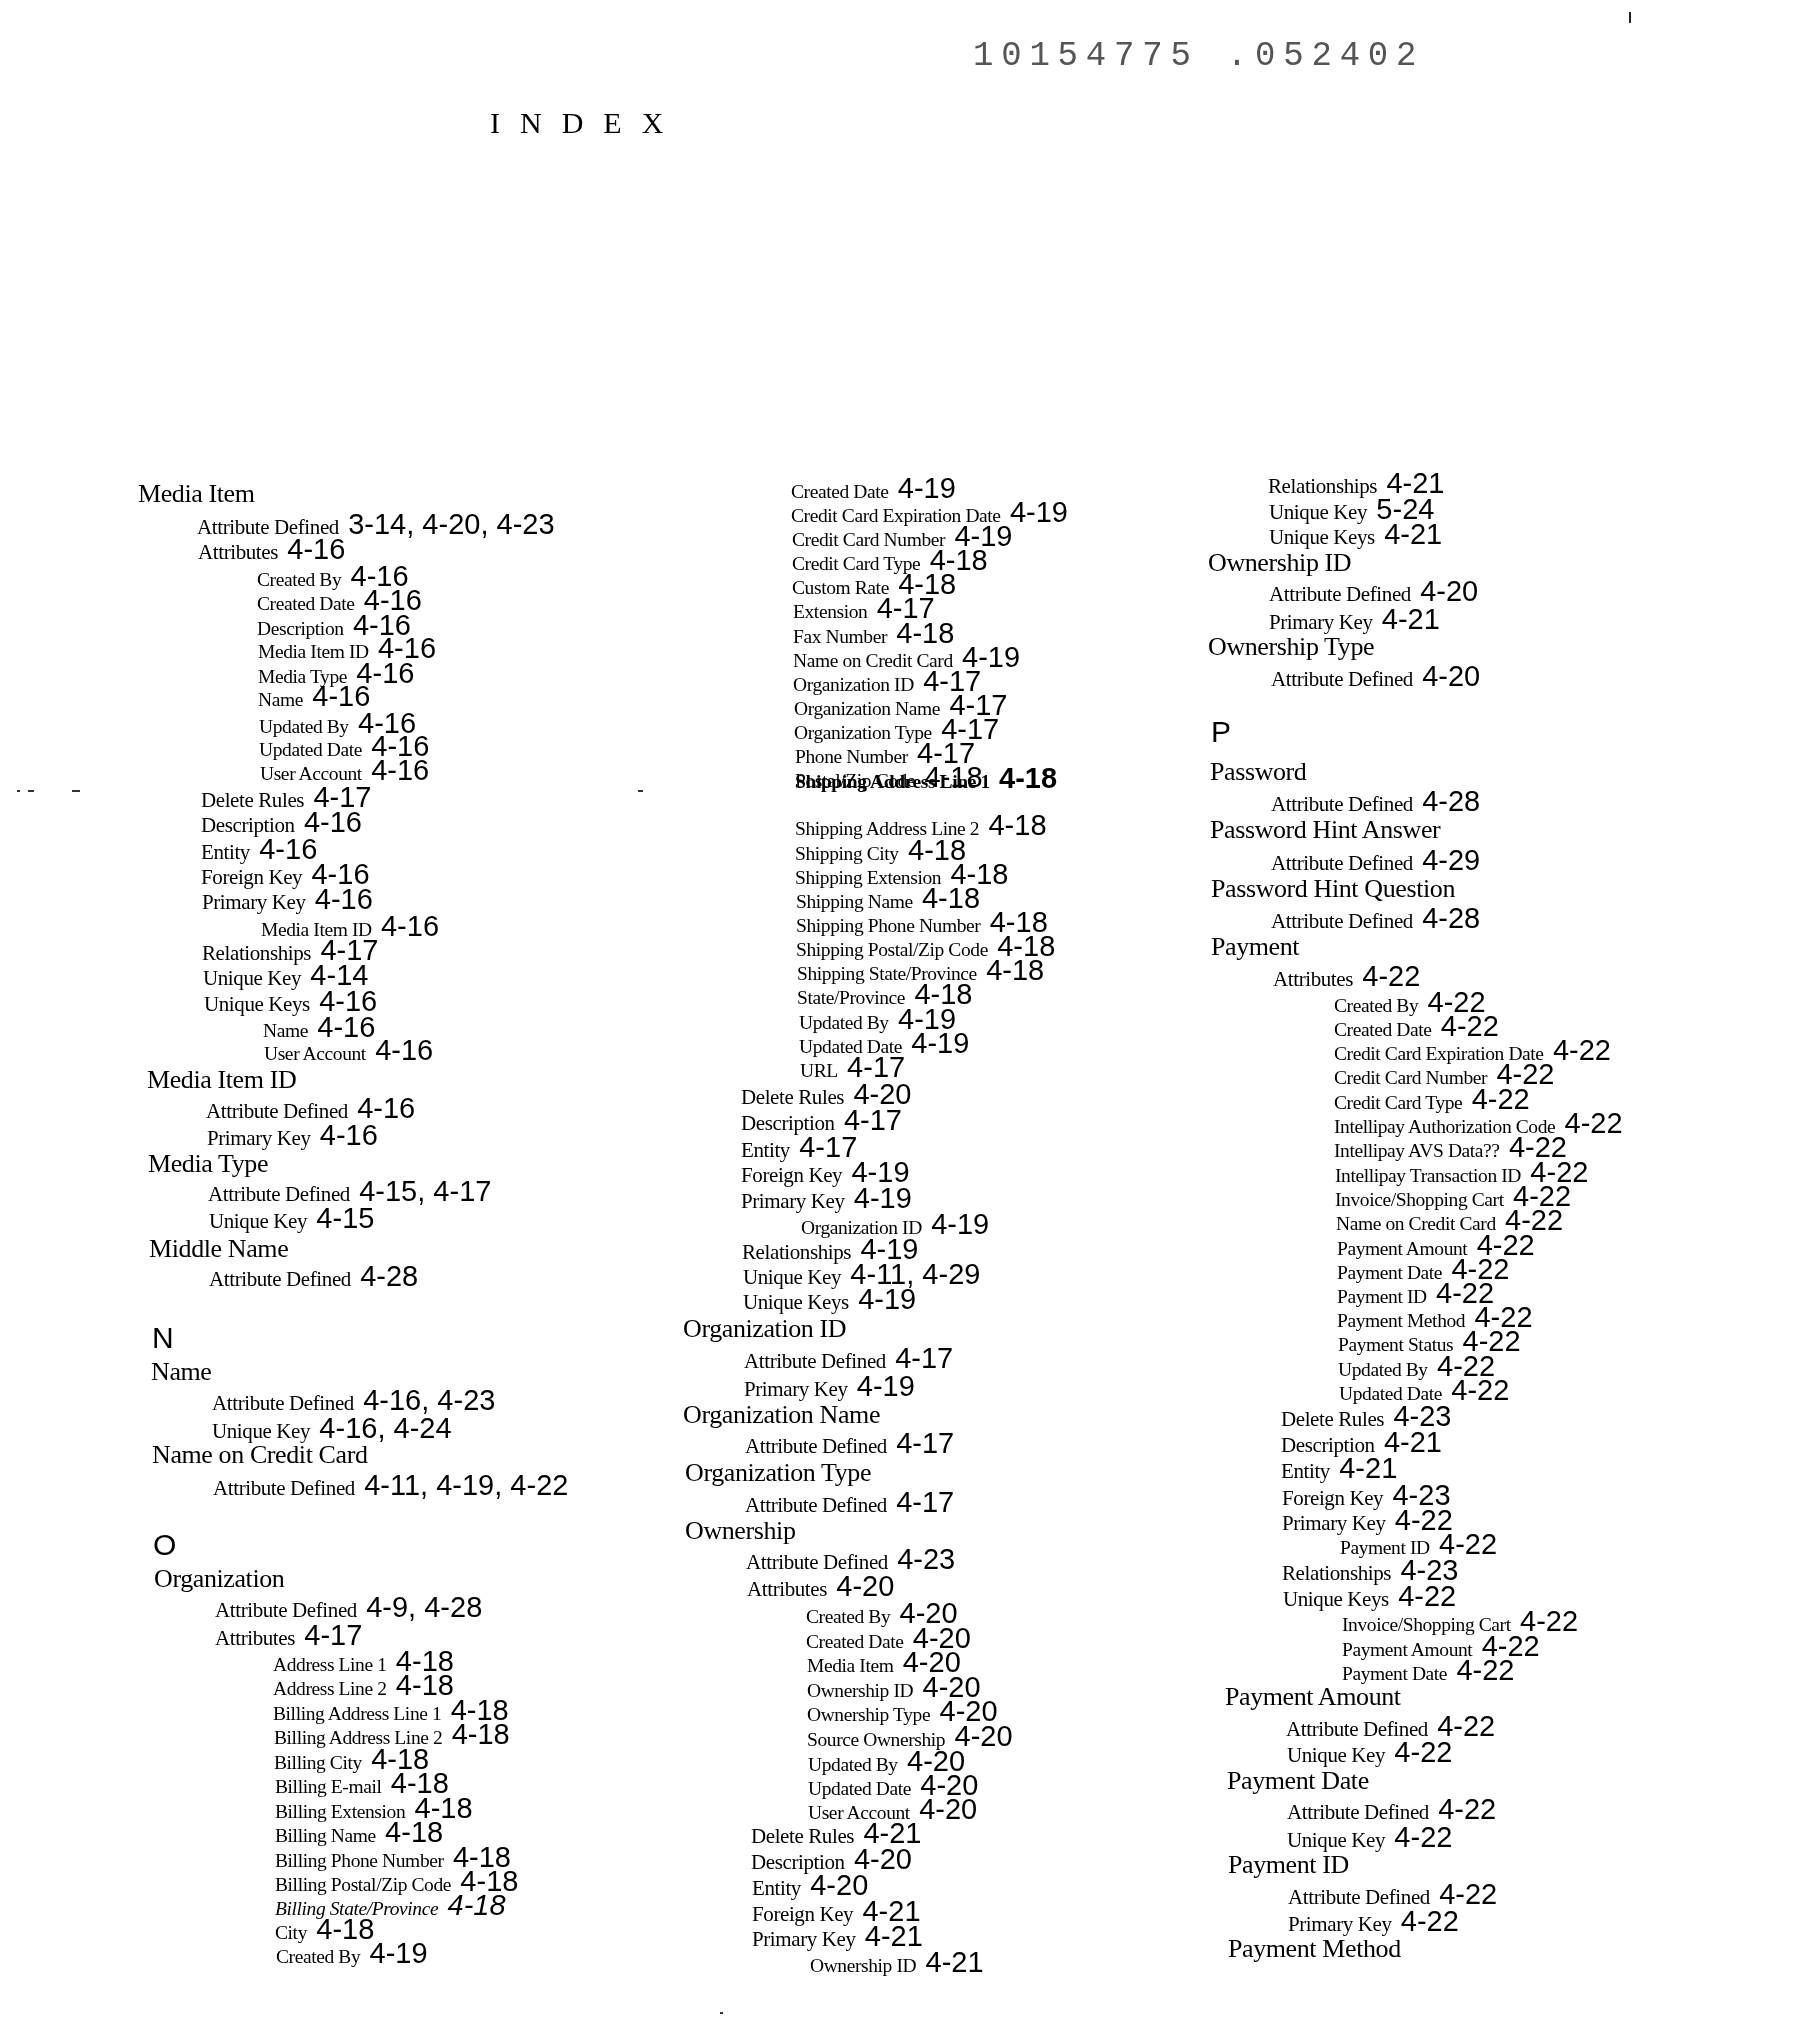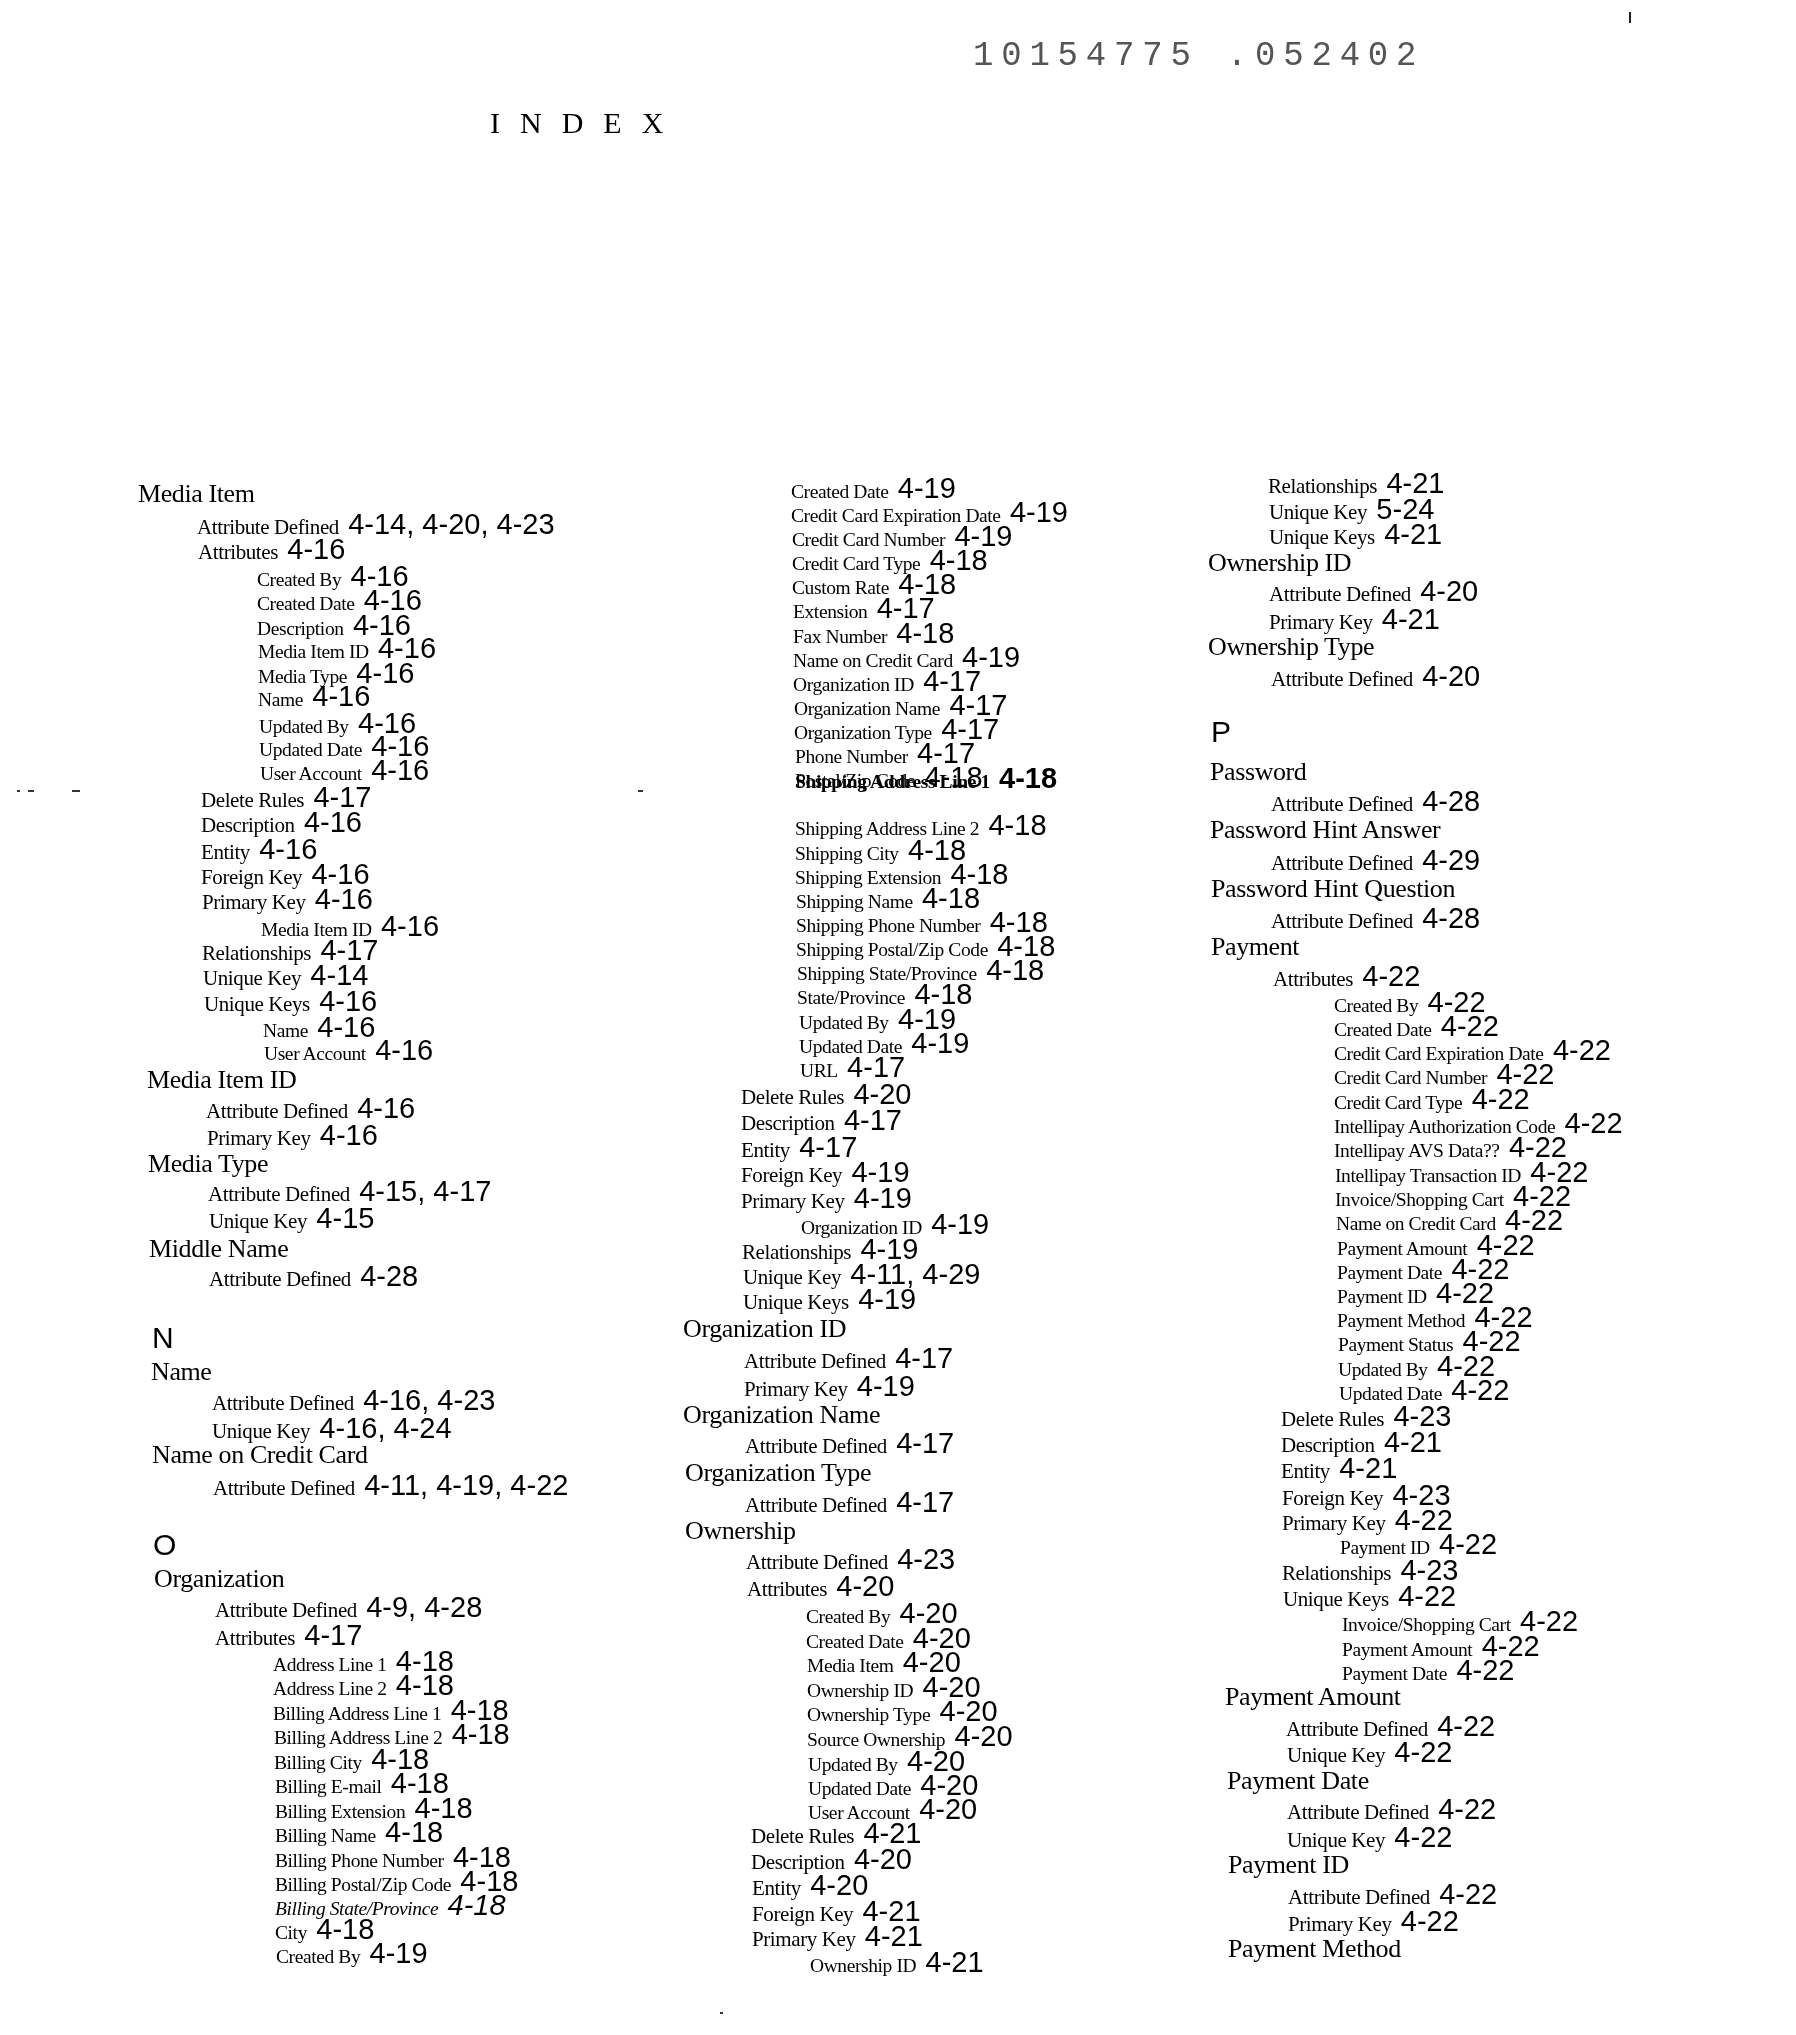--- a/index.html
+++ b/index.html
@@ -27,21 +27,21 @@
 
 <div class="speck" style="left:17px;top:790px;width:3.1px;"></div>
 <div class="speck" style="left:28px;top:790px;width:6.2px;"></div>
 <div class="speck" style="left:72px;top:790px;width:7.8px;"></div>
 <div class="speck" style="left:638px;top:790px;width:4.7px;"></div>
 <div class="speck" style="left:720px;top:2012px;width:3.1px;"></div>
 
 <div id="index-columns">
     <div>
       <div class="entry lv0" style="left: 138px; top: 481px;"><span class="lbl">Media Item</span></div>
-      <div class="entry lv1" style="left: 197px; top: 510px;"><span class="lbl">Attribute Defined</span><span class="pg">4-14, 4-20, 4-23</span></div>
+      <div class="entry lv1" style="left: 197px; top: 510px;"><span class="lbl">Attribute Defined</span><span class="pg">3-14, 4-20, 4-23</span></div>
       <div class="entry lv1" style="left: 198px; top: 535px;"><span class="lbl">Attributes</span><span class="pg">4-16</span></div>
       <div class="entry lv2" style="left: 257px; top: 562px;"><span class="lbl">Created By</span><span class="pg">4-16</span></div>
       <div class="entry lv2" style="left: 257px; top: 586px;"><span class="lbl">Created Date</span><span class="pg">4-16</span></div>
       <div class="entry lv2" style="left: 257px; top: 611px;"><span class="lbl">Description</span><span class="pg">4-16</span></div>
       <div class="entry lv2" style="left: 258px; top: 634px;"><span class="lbl">Media Item ID</span><span class="pg">4-16</span></div>
       <div class="entry lv2" style="left: 258px; top: 659px;"><span class="lbl">Media Type</span><span class="pg">4-16</span></div>
       <div class="entry lv2" style="left: 258px; top: 682px;"><span class="lbl">Name</span><span class="pg">4-16</span></div>
       <div class="entry lv2" style="left: 259px; top: 709px;"><span class="lbl">Updated By</span><span class="pg">4-16</span></div>
       <div class="entry lv2" style="left: 259px; top: 732px;"><span class="lbl">Updated Date</span><span class="pg">4-16</span></div>
       <div class="entry lv2" style="left: 260px; top: 756px;"><span class="lbl">User Account</span><span class="pg">4-16</span></div>

